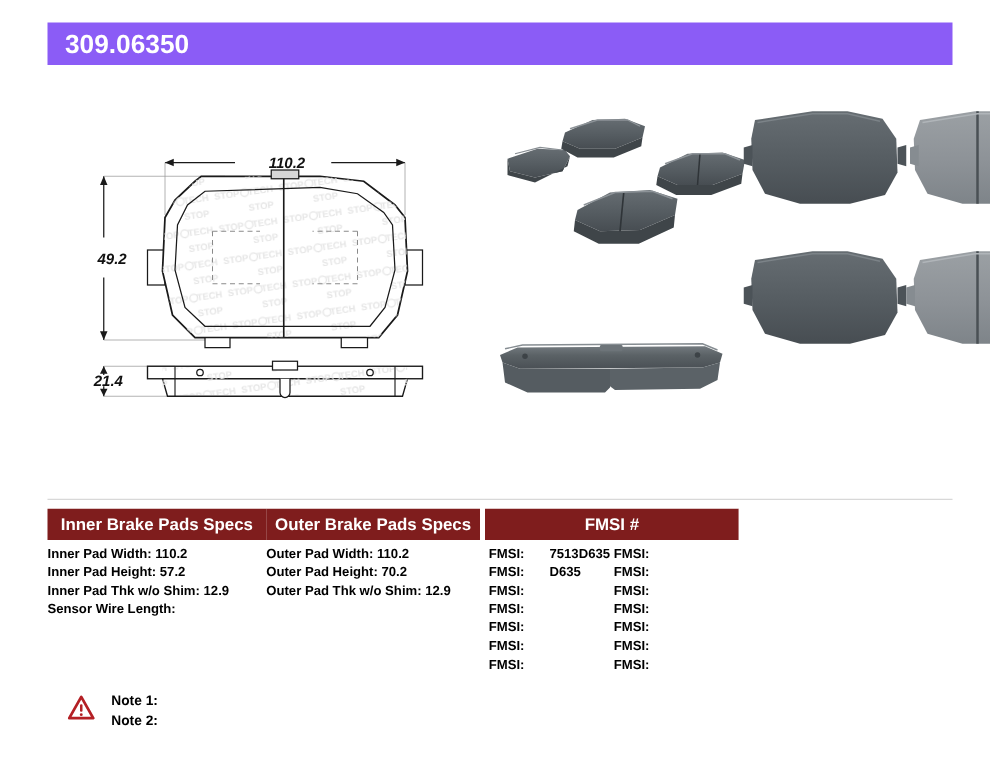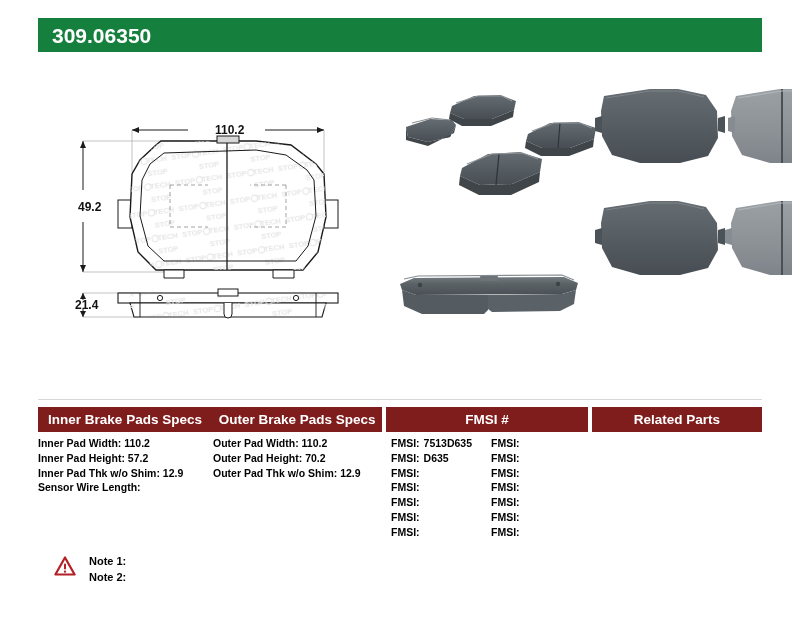--- a/index.html
+++ b/index.html
@@ -16,21 +16,21 @@
     overflow: hidden;
   }
 
   
   #header-bar {
     position: absolute;
     left: 38px;
     top: 18px;
     width: 724px;
     height: 34px;
-    background: #15803d;
+    background: #8b5cf6;
     display: flex;
     align-items: center;
     justify-content: space-between;
     box-sizing: border-box;
     padding: 0 14px;
   }
   #header-bar .htext {
     color: #ffffff;
     font-size: 21px;
     font-weight: bold;
@@ -52,20 +52,21 @@
     top: 78px;
     width: 400px;
     height: 260px;
   }
 
   .dimtext {
     position: absolute;
     font-family: "Liberation Sans", sans-serif;
     font-size: 12px;
     font-weight: bold;
+    font-style: italic;
     color: #111;
     white-space: nowrap;
   }
   #topline {
     position: absolute;
     left: 38px;
     top: 399px;
     width: 724px;
     height: 1px;
     background: #d8d8d8;
@@ -123,21 +124,21 @@
     display: flex;
     padding-left: 3px;
   }
   .fmsi-col {
     font-size: 10.5px;
     font-weight: bold;
     line-height: 14.8px;
     width: 100px;
   }
   .fmsi-col .line { white-space: nowrap; }
-  .fmsi-col .val { margin-left: 4px; }
+  .fmsi-col .val { margin-left: 20px; }
 
   .relparts {
     font-size: 10.5px;
     font-weight: bold;
     line-height: 14.8px;
     padding-left: 12px;
   }
 
   
   #notes {
@@ -359,21 +360,20 @@
 </div>
 
 <div id="topline"></div>
 
 <div id="header-row">
   <div class="hcell inner">Inner Brake Pads Specs</div>
   <div class="hcell outer">Outer Brake Pads Specs</div>
   <div class="hgap"></div>
   <div class="hcell fmsi">FMSI #</div>
   <div class="hgap"></div>
-  <div class="hcell rel">Related Parts</div>
 </div>
 
 <div id="body-row">
 
   <div class="bcol inner">
     <div class="speclines">
       <div class="line">Inner Pad Width: 110.2</div>
       <div class="line">Inner Pad Height: 57.2</div>
       <div class="line">Inner Pad Thk w/o Shim: 12.9</div>
       <div class="line">Sensor Wire Length:</div>

